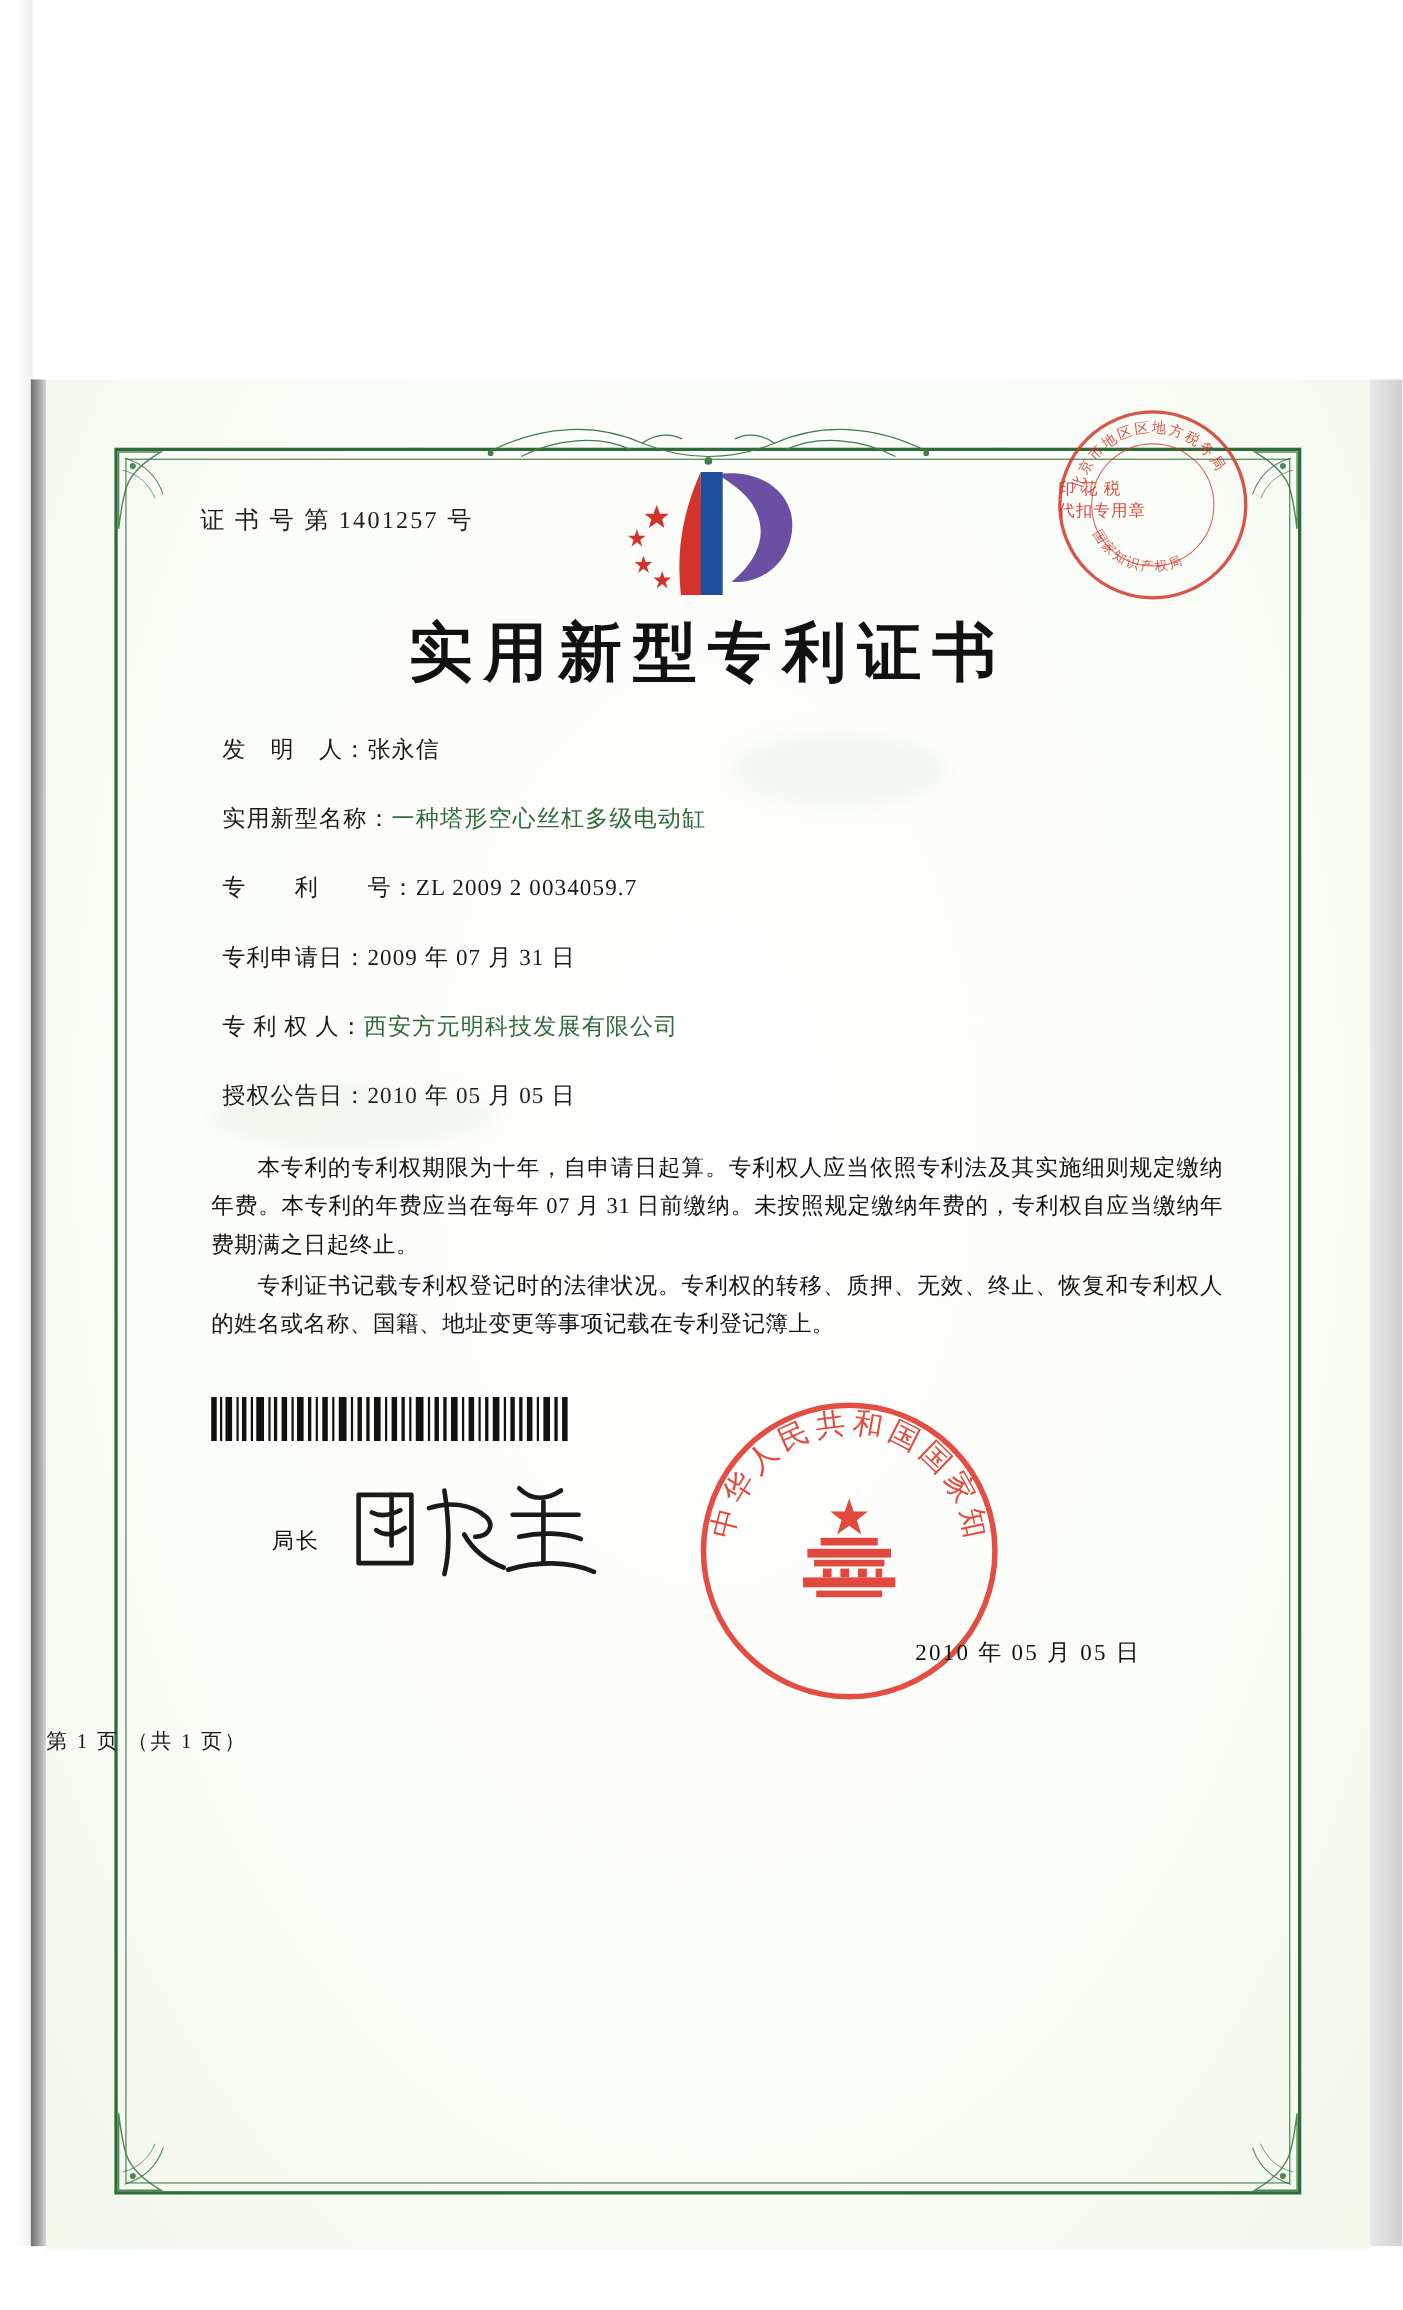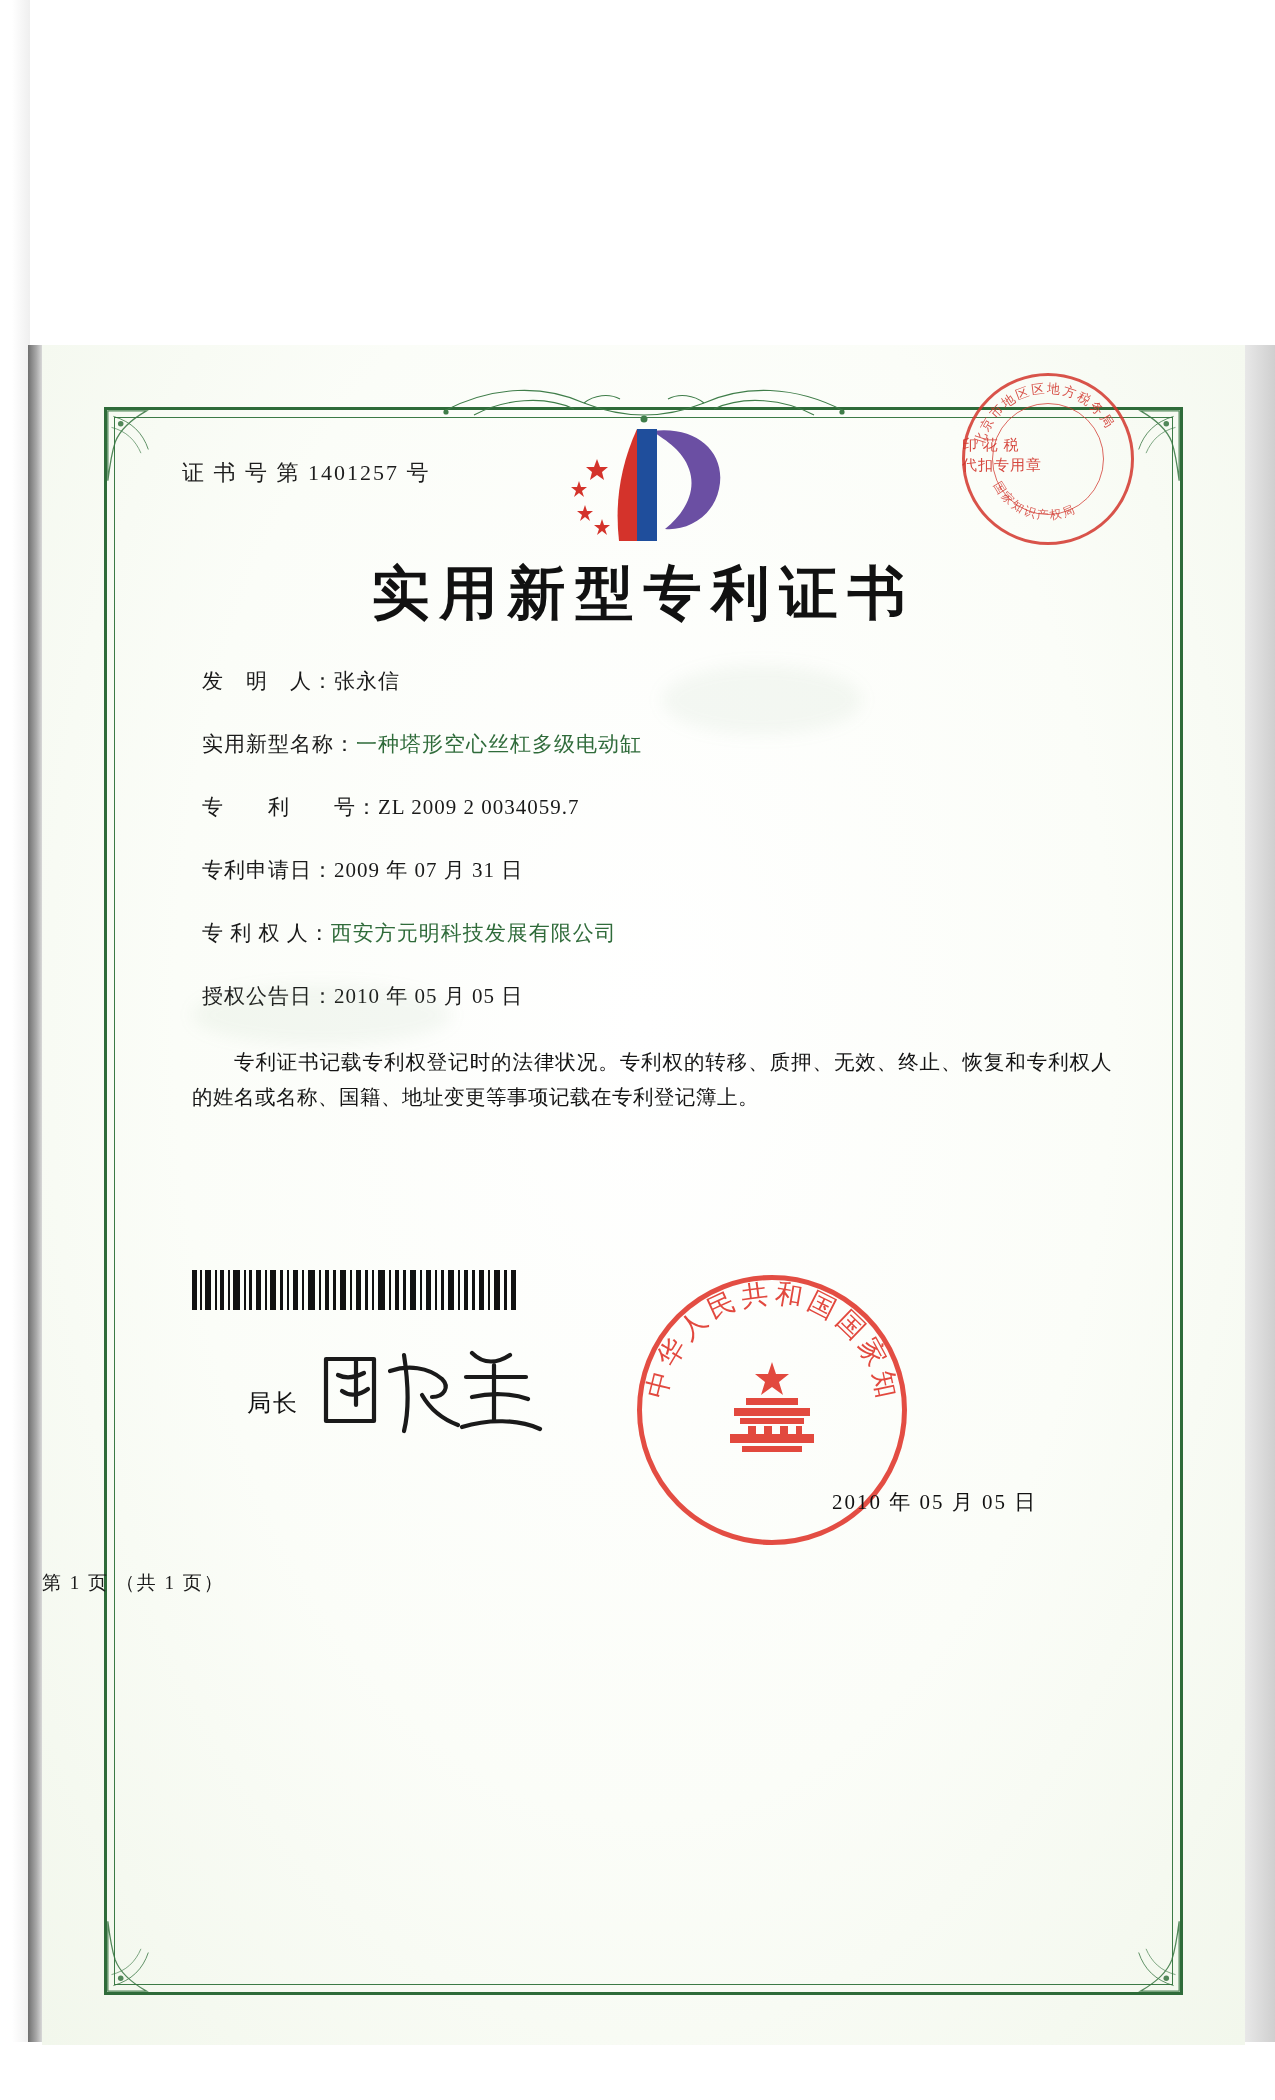--- a/index.html
+++ b/index.html
@@ -212,21 +212,21 @@
     top: 0;
     height: 40px;
     background: #111;
   }
 
   
   .sig-label {
     position: absolute;
     left: 205px;
     top: 1042px;
-    font-size: 24px;
+    font-size: 20px;
     letter-spacing: 2px;
     color: #111;
   }
   .signature {
     position: absolute;
     left: 270px;
     top: 990px;
     width: 250px;
     height: 110px;
   }
@@ -394,20 +394,21 @@
         <span class="field-label">专 利 权 人：</span>
         <span class="field-value fade">西安方元明科技发展有限公司</span>
       </div>
       <div class="field-row">
         <span class="field-label">授权公告日：</span>
         <span class="field-value">2010 年 05 月 05 日</span>
       </div>
     </div>
 
     <div class="body-text">
+      <p>本专利的专利权期限为十年，自申请日起算。专利权人应当依照专利法及其实施细则规定缴纳年费。本专利的年费应当在每年 07 月 31 日前缴纳。未按照规定缴纳年费的，专利权自应当缴纳年费期满之日起终止。</p>
       <p>专利证书记载专利权登记时的法律状况。专利权的转移、质押、无效、终止、恢复和专利权人的姓名或名称、国籍、地址变更等事项记载在专利登记簿上。</p>
     </div>
 
     <div class="barcode">
       <div class="bar" style="left:0px;width:5px"></div>
       <div class="bar" style="left:8px;width:2px"></div>
       <div class="bar" style="left:13px;width:6px"></div>
       <div class="bar" style="left:23px;width:2px"></div>
       <div class="bar" style="left:28px;width:4px"></div>
       <div class="bar" style="left:36px;width:2px"></div>

